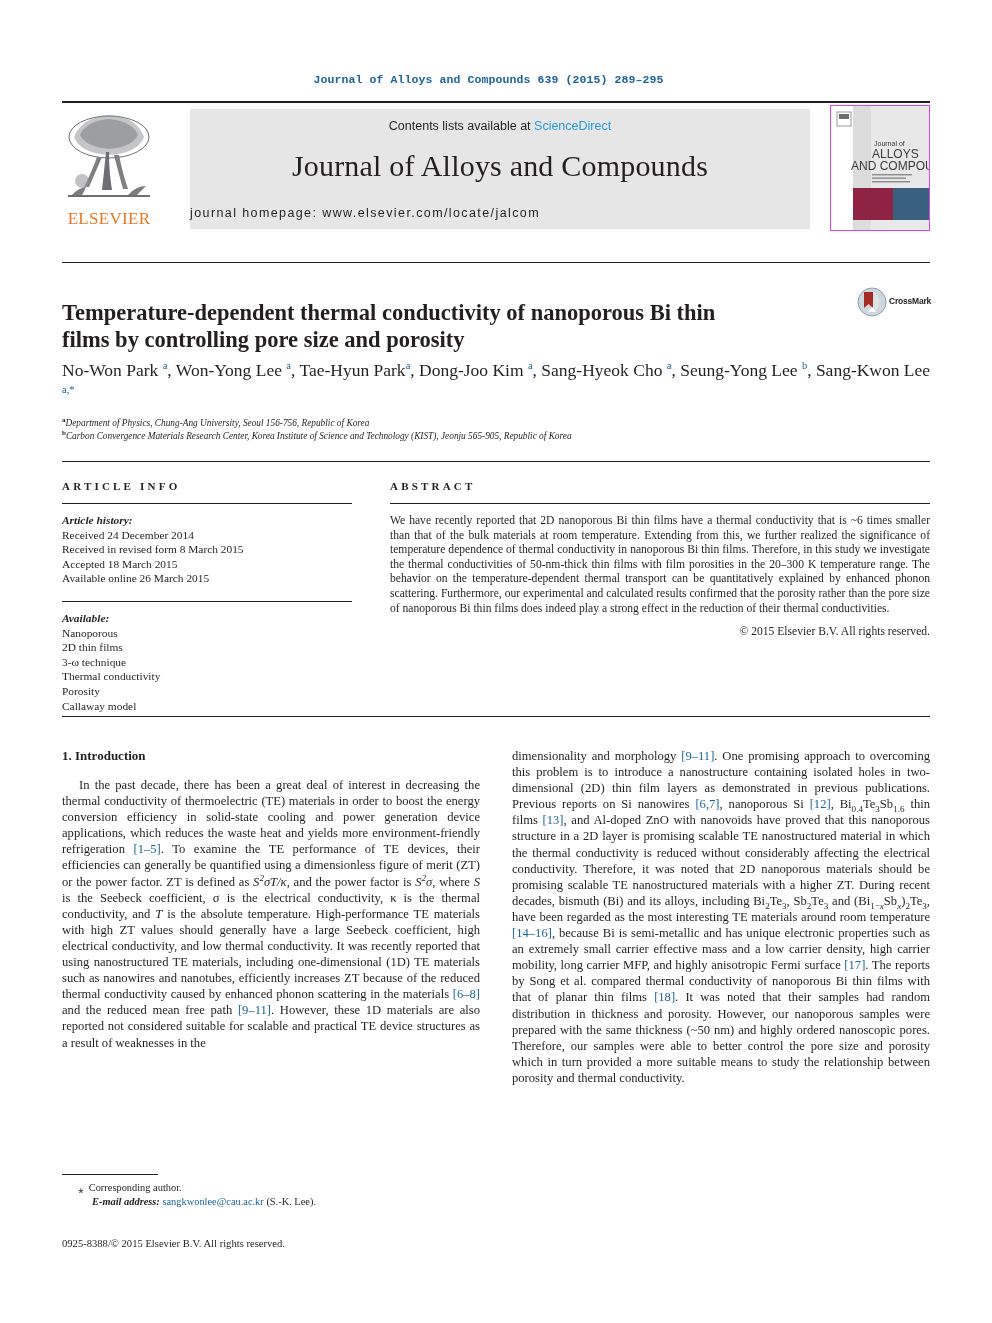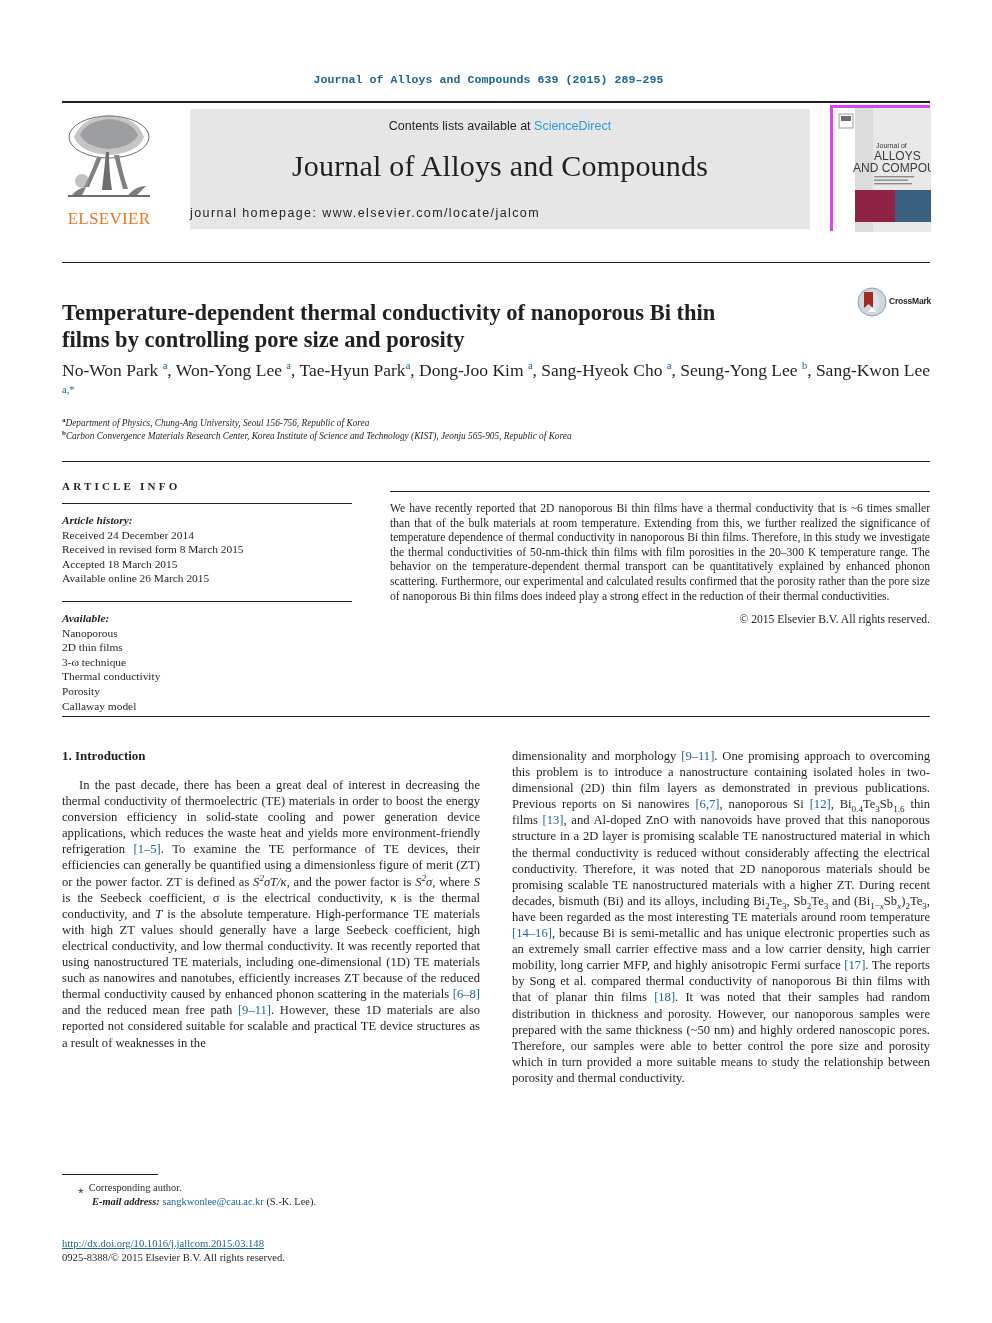--- a/index.html
+++ b/index.html
@@ -108,21 +108,21 @@
     font-size: 12.5px;
     color: #231f20;
     letter-spacing: 1.4px;
   }
   .cover-thumb {
     position: absolute;
     left: 768px;
     top: 4px;
     width: 100px;
     height: 126px;
-    border: 3px solid #d946ef;
+    border: 1px solid #d946ef;
     background: #ffffff;
     box-sizing: border-box;
   }
 
   
   .title-rule {
     position: absolute;
     left: 62px;
     top: 262px;
     width: 868px;
@@ -431,20 +431,21 @@
       <div>Nanoporous</div>
       <div>2D thin films</div>
       <div>3-ω technique</div>
       <div>Thermal conductivity</div>
       <div>Porosity</div>
       <div>Callaway model</div>
     </div>
   </div>
 
   <div class="abs-col">
+    <div class="sec-head">ABSTRACT</div>
     <div class="thin-rule"></div>
     <div class="abs-body">We have recently reported that 2D nanoporous Bi thin films have a thermal conductivity that is ~6 times smaller than that of the bulk materials at room temperature. Extending from this, we further realized the significance of temperature dependence of thermal conductivity in nanoporous Bi thin films. Therefore, in this study we investigate the thermal conductivities of 50-nm-thick thin films with film porosities in the 20–300 K temperature range. The behavior on the temperature-dependent thermal transport can be quantitatively explained by enhanced phonon scattering. Furthermore, our experimental and calculated results confirmed that the porosity rather than the pore size of nanoporous Bi thin films does indeed play a strong effect in the reduction of their thermal conductivities.</div>
     <div class="abs-copy">© 2015 Elsevier B.V. All rights reserved.</div>
   </div>
 
   <div class="info-rule-bottom"></div>
 
   <div class="body-left">
     <h2 class="sec-title">1. Introduction</h2>
     <p class="para">In the past decade, there has been a great deal of interest in decreasing the thermal conductivity of thermoelectric (TE) materials in order to boost the energy conversion efficiency in solid-state cooling and power generation device applications, which reduces the waste heat and yields more environment-friendly refrigeration <span class="ref">[1–5]</span>. To examine the TE performance of TE devices, their efficiencies can generally be quantified using a dimensionless figure of merit (ZT) or the power factor. ZT is defined as <em class="v">S<sup class="sp">2</sup>σT/κ</em>, and the power factor is <em class="v">S<sup class="sp">2</sup>σ</em>, where <em class="v">S</em> is the Seebeck coefficient, σ is the electrical conductivity, κ is the thermal conductivity, and <em class="v">T</em> is the absolute temperature. High-performance TE materials with high ZT values should generally have a large Seebeck coefficient, high electrical conductivity, and low thermal conductivity. It was recently reported that using nanostructured TE materials, including one-dimensional (1D) TE materials such as nanowires and nanotubes, efficiently increases ZT because of the reduced thermal conductivity caused by enhanced phonon scattering in the materials <span class="ref">[6–8]</span> and the reduced mean free path <span class="ref">[9–11]</span>. However, these 1D materials are also reported not considered suitable for scalable and practical TE device structures as a result of weaknesses in the</p>
@@ -460,17 +461,16 @@
       <span class="star">⁎</span><span>Corresponding author.</span>
     </div>
     <div style="padding-left:14px">
       <span class="em-it">E-mail address:</span>
       <span class="mail">sangkwonlee@cau.ac.kr</span>
       <span>(S.-K. Lee).</span>
     </div>
   </div>
 
   <div class="doi-block">
-    <div class="doi-link">http://dx.doi.org/10.1016/j.jallcom.2015.03.148</div>
     <div>0925-8388/© 2015 Elsevier B.V. All rights reserved.</div>
   </div>
 
 </div>
 
 </body></html>

